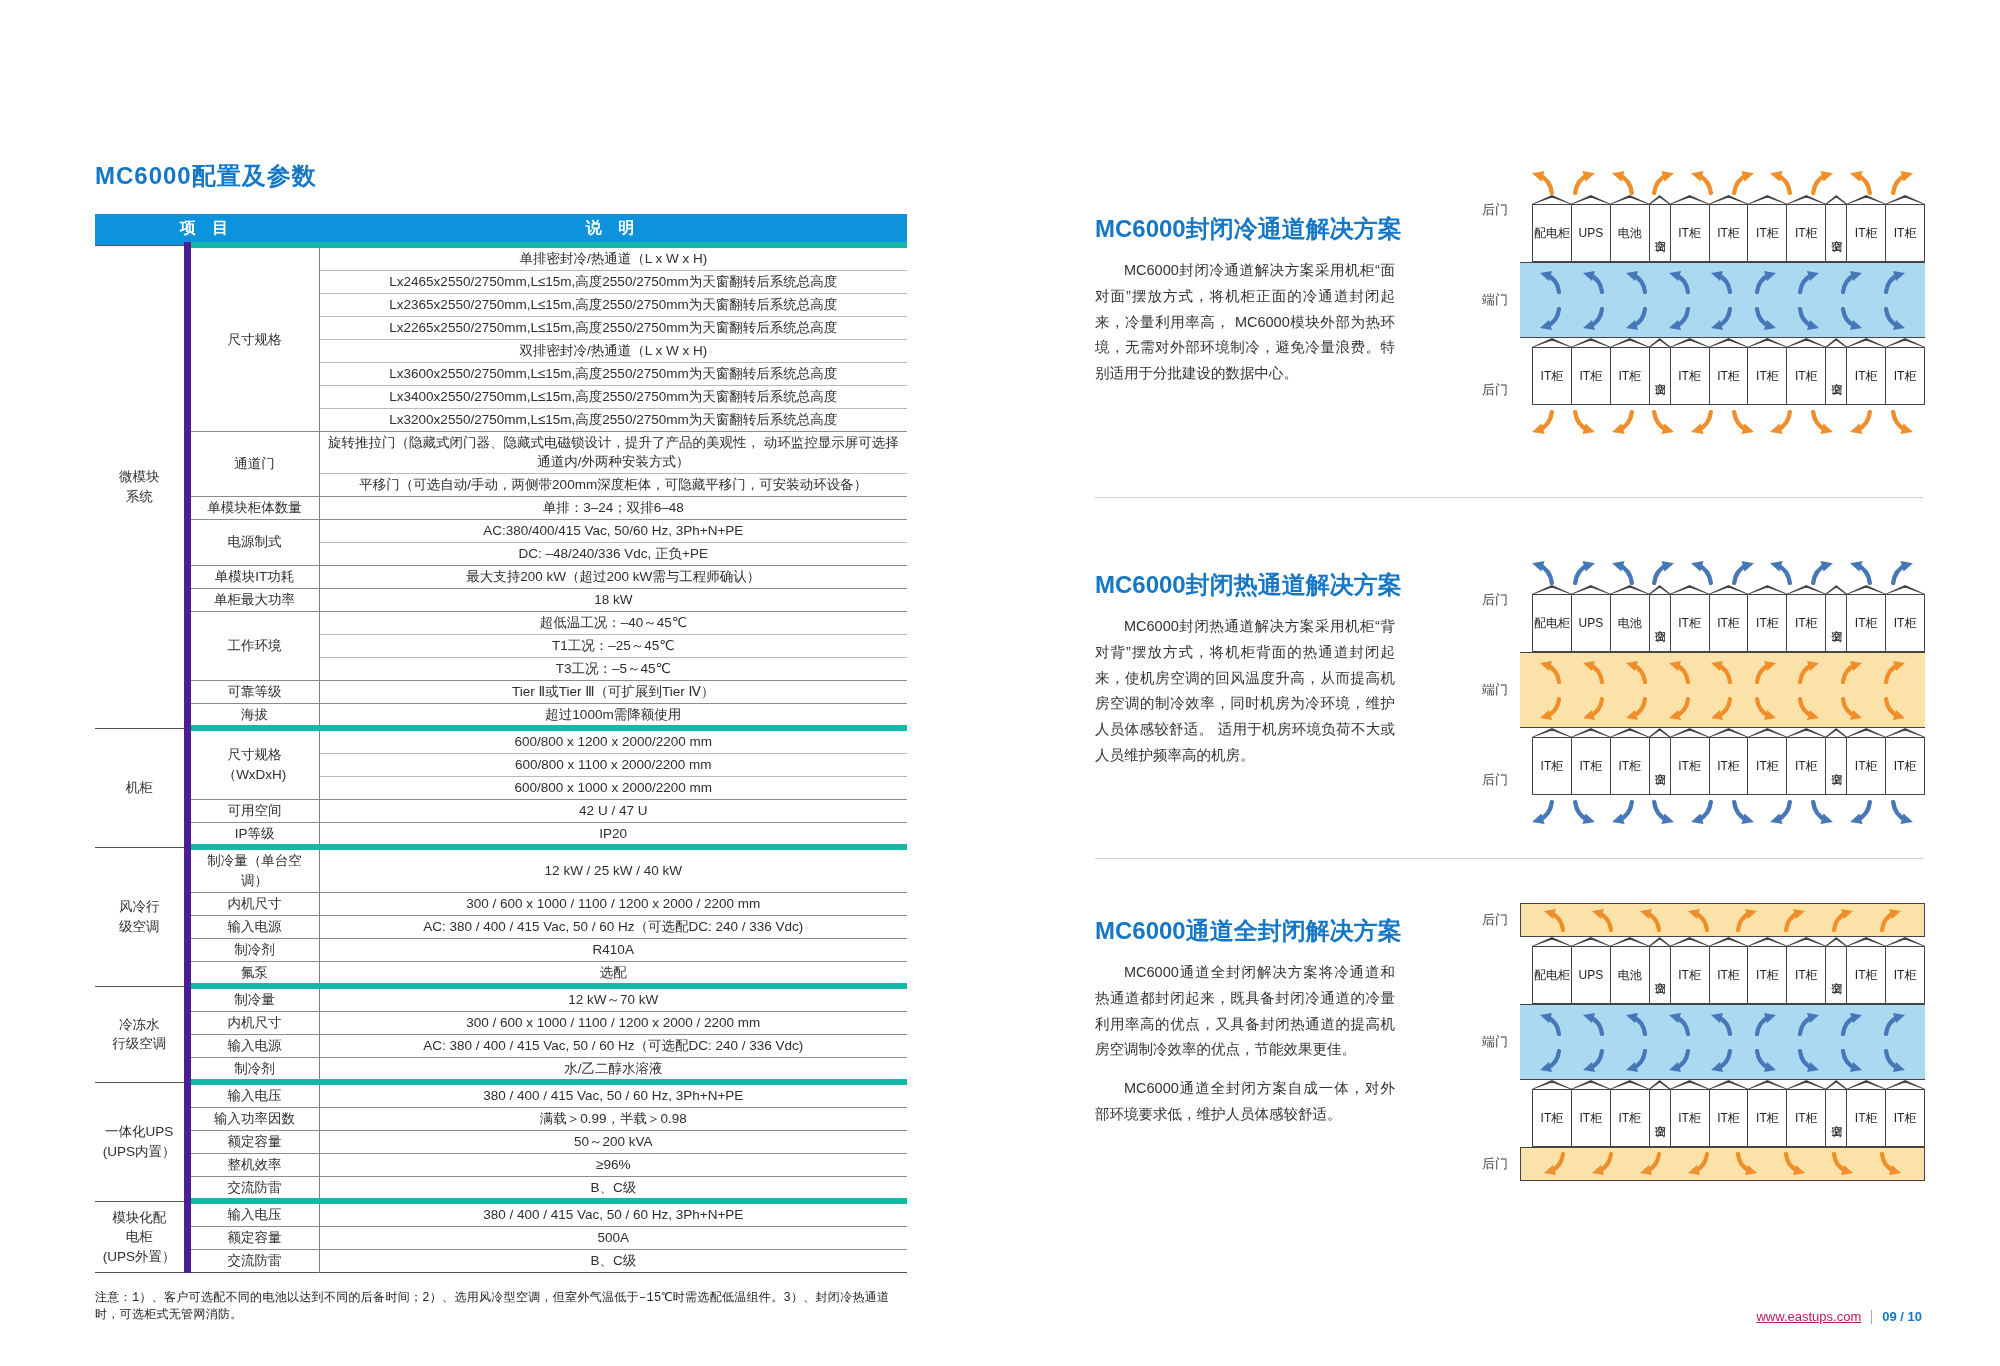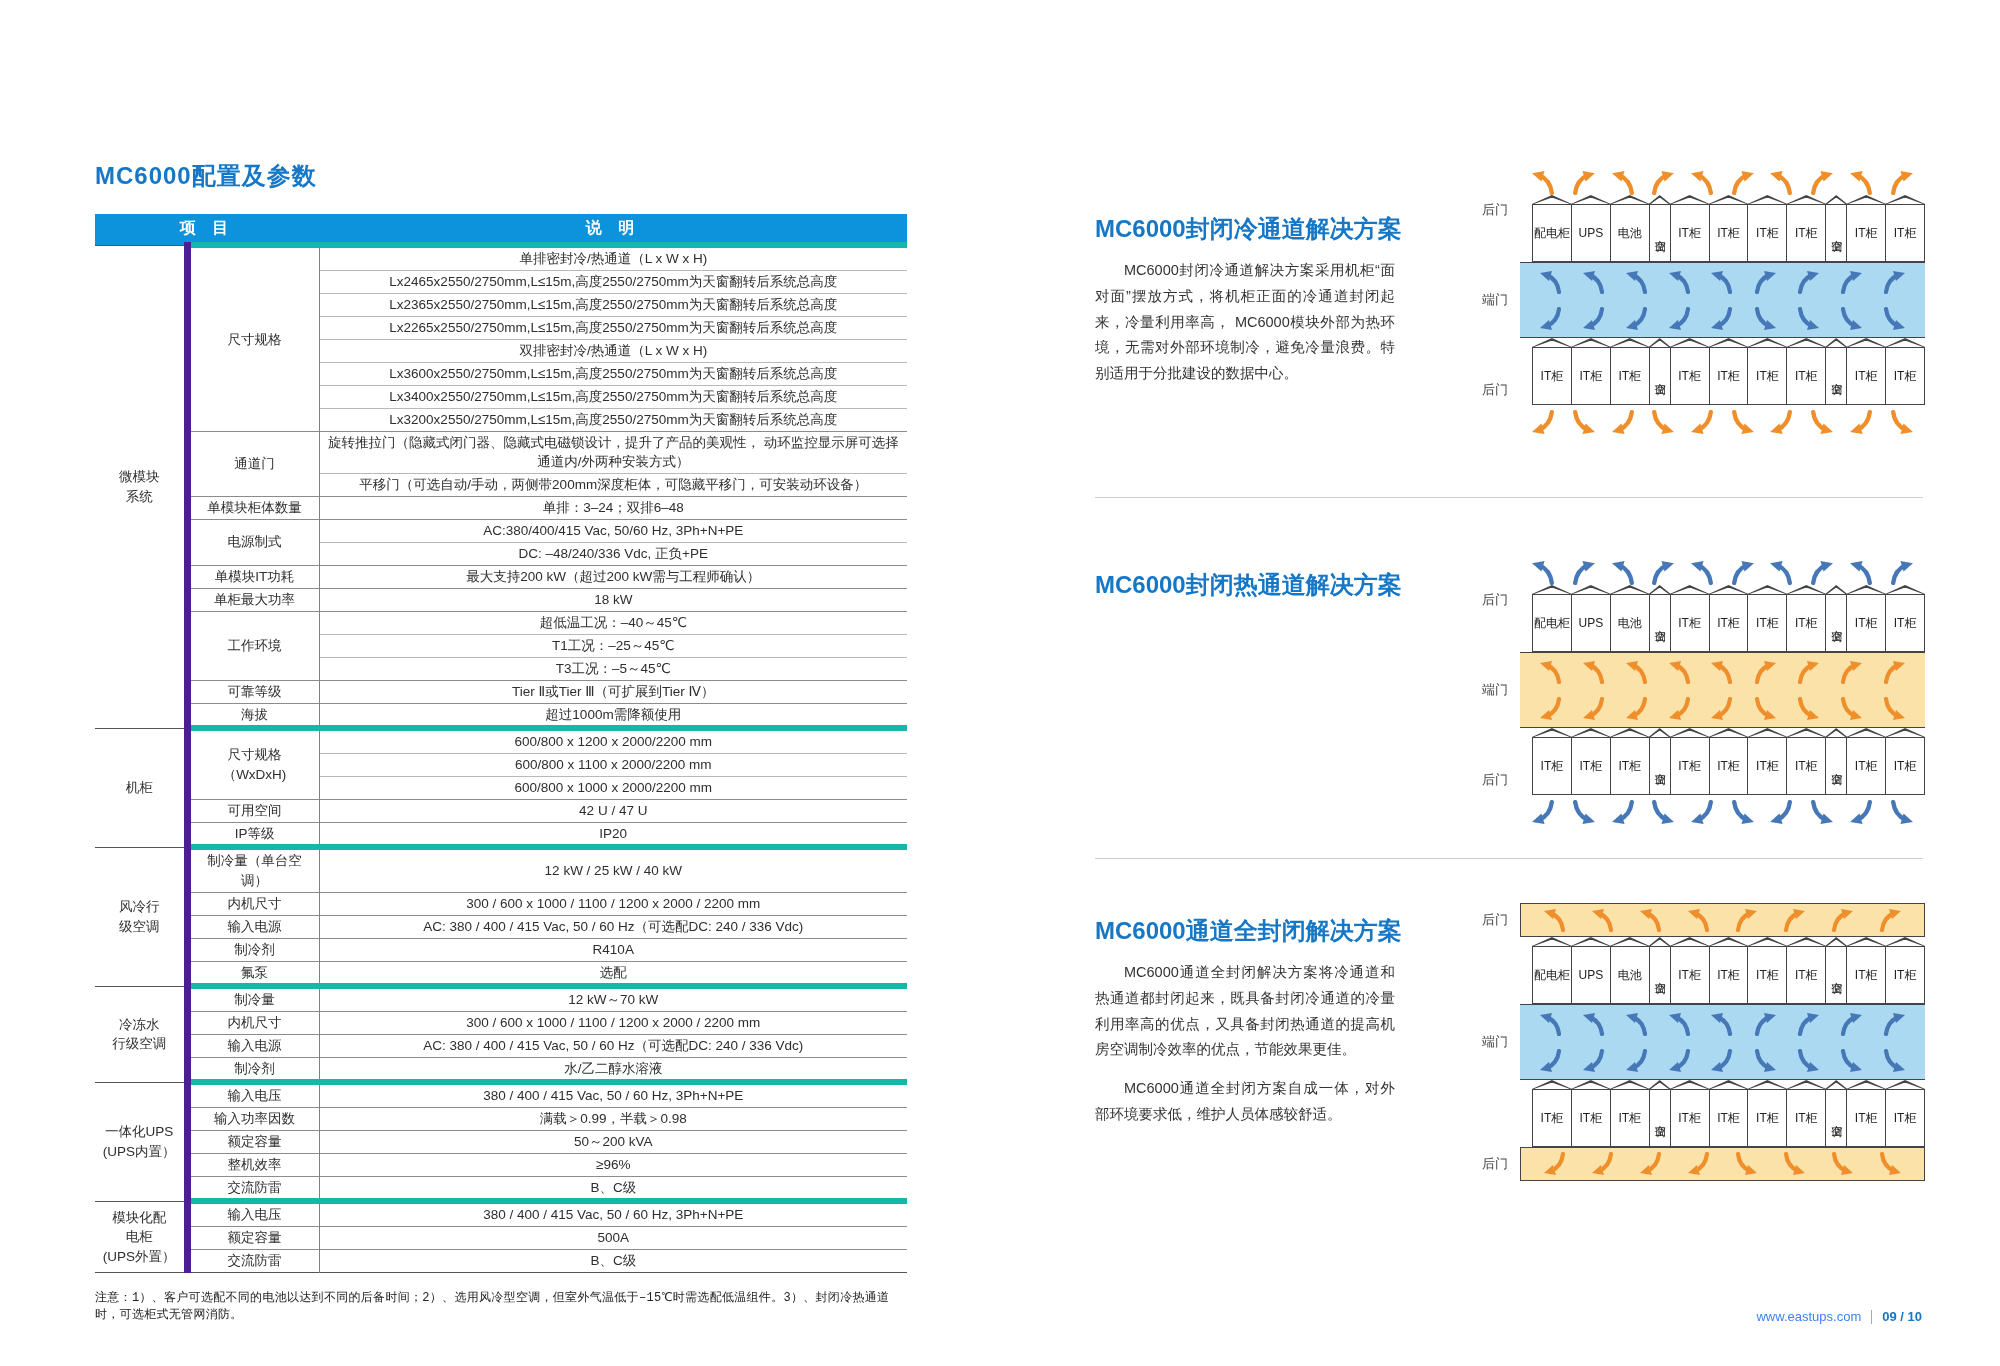--- a/index.html
+++ b/index.html
@@ -65,21 +65,21 @@
   .roof::before{content:"";position:absolute;inset:0;background:#444;
                 clip-path:polygon(0 100%,50% 0,100% 100%);}
   .roof::after{content:"";position:absolute;left:2px;right:2px;top:2.5px;bottom:0;background:#fff;
                clip-path:polygon(0 100%,50% 0,100% 100%);}
   .cabbody{height:58px;border:1px solid #444;background:#fff;display:flex;align-items:center;
            justify-content:center;font-size:12px;color:#222;overflow:hidden;}
   .cab.narrow .cabbody span{writing-mode:vertical-rl;letter-spacing:2px;font-size:11px;}
 
   
   .footer{position:absolute;right:78px;bottom:42px;display:flex;align-items:center;font-size:13px;}
-  .footer .site{color:#3b82f6;}
+  .footer .site{color:#be185d;text-decoration:underline;}
   .footer .vsep{display:inline-block;width:1px;height:14px;background:#aaa;margin:0 10px;}
   .footer .pageno{color:var(--accent);font-weight:bold;}
   .hidden-defs{position:absolute;width:0;height:0;overflow:hidden;}
 </style>
 </head>
 <body>
 
 <svg class="hidden-defs" aria-hidden="true">
   <symbol id="swoosh" viewBox="0 0 24 24">
     <path d="M4 22 C5 14 9 8 16 5" fill="none" stroke="currentColor" stroke-width="4.2" stroke-linecap="round"></path>
@@ -553,20 +553,21 @@
                 <use href="#swoosh"></use>
               </svg>
             </div>
           </div>
       </div>
     </section>
 
     <section class="sec sec2">
       <div class="sec-text">
         <h2>MC6000封闭热通道解决方案</h2>
+        <p>MC6000封闭热通道解决方案采用机柜“背对背”摆放方式，将机柜背面的热通道封闭起来，使机房空调的回风温度升高，从而提高机房空调的制冷效率，同时机房为冷环境，维护人员体感较舒适。 适用于机房环境负荷不大或人员维护频率高的机房。</p>
       </div>
       <div class="sec-diagram">
         <div class="doors">
           <span class="door d-top">后门</span>
           <span class="door d-mid">端门</span>
           <span class="door d-bot">后门</span>
         </div>
         <div class="diagram">
             <div class="strip">
               <svg class="ar cold" style="transform:scaleX(-1)">

